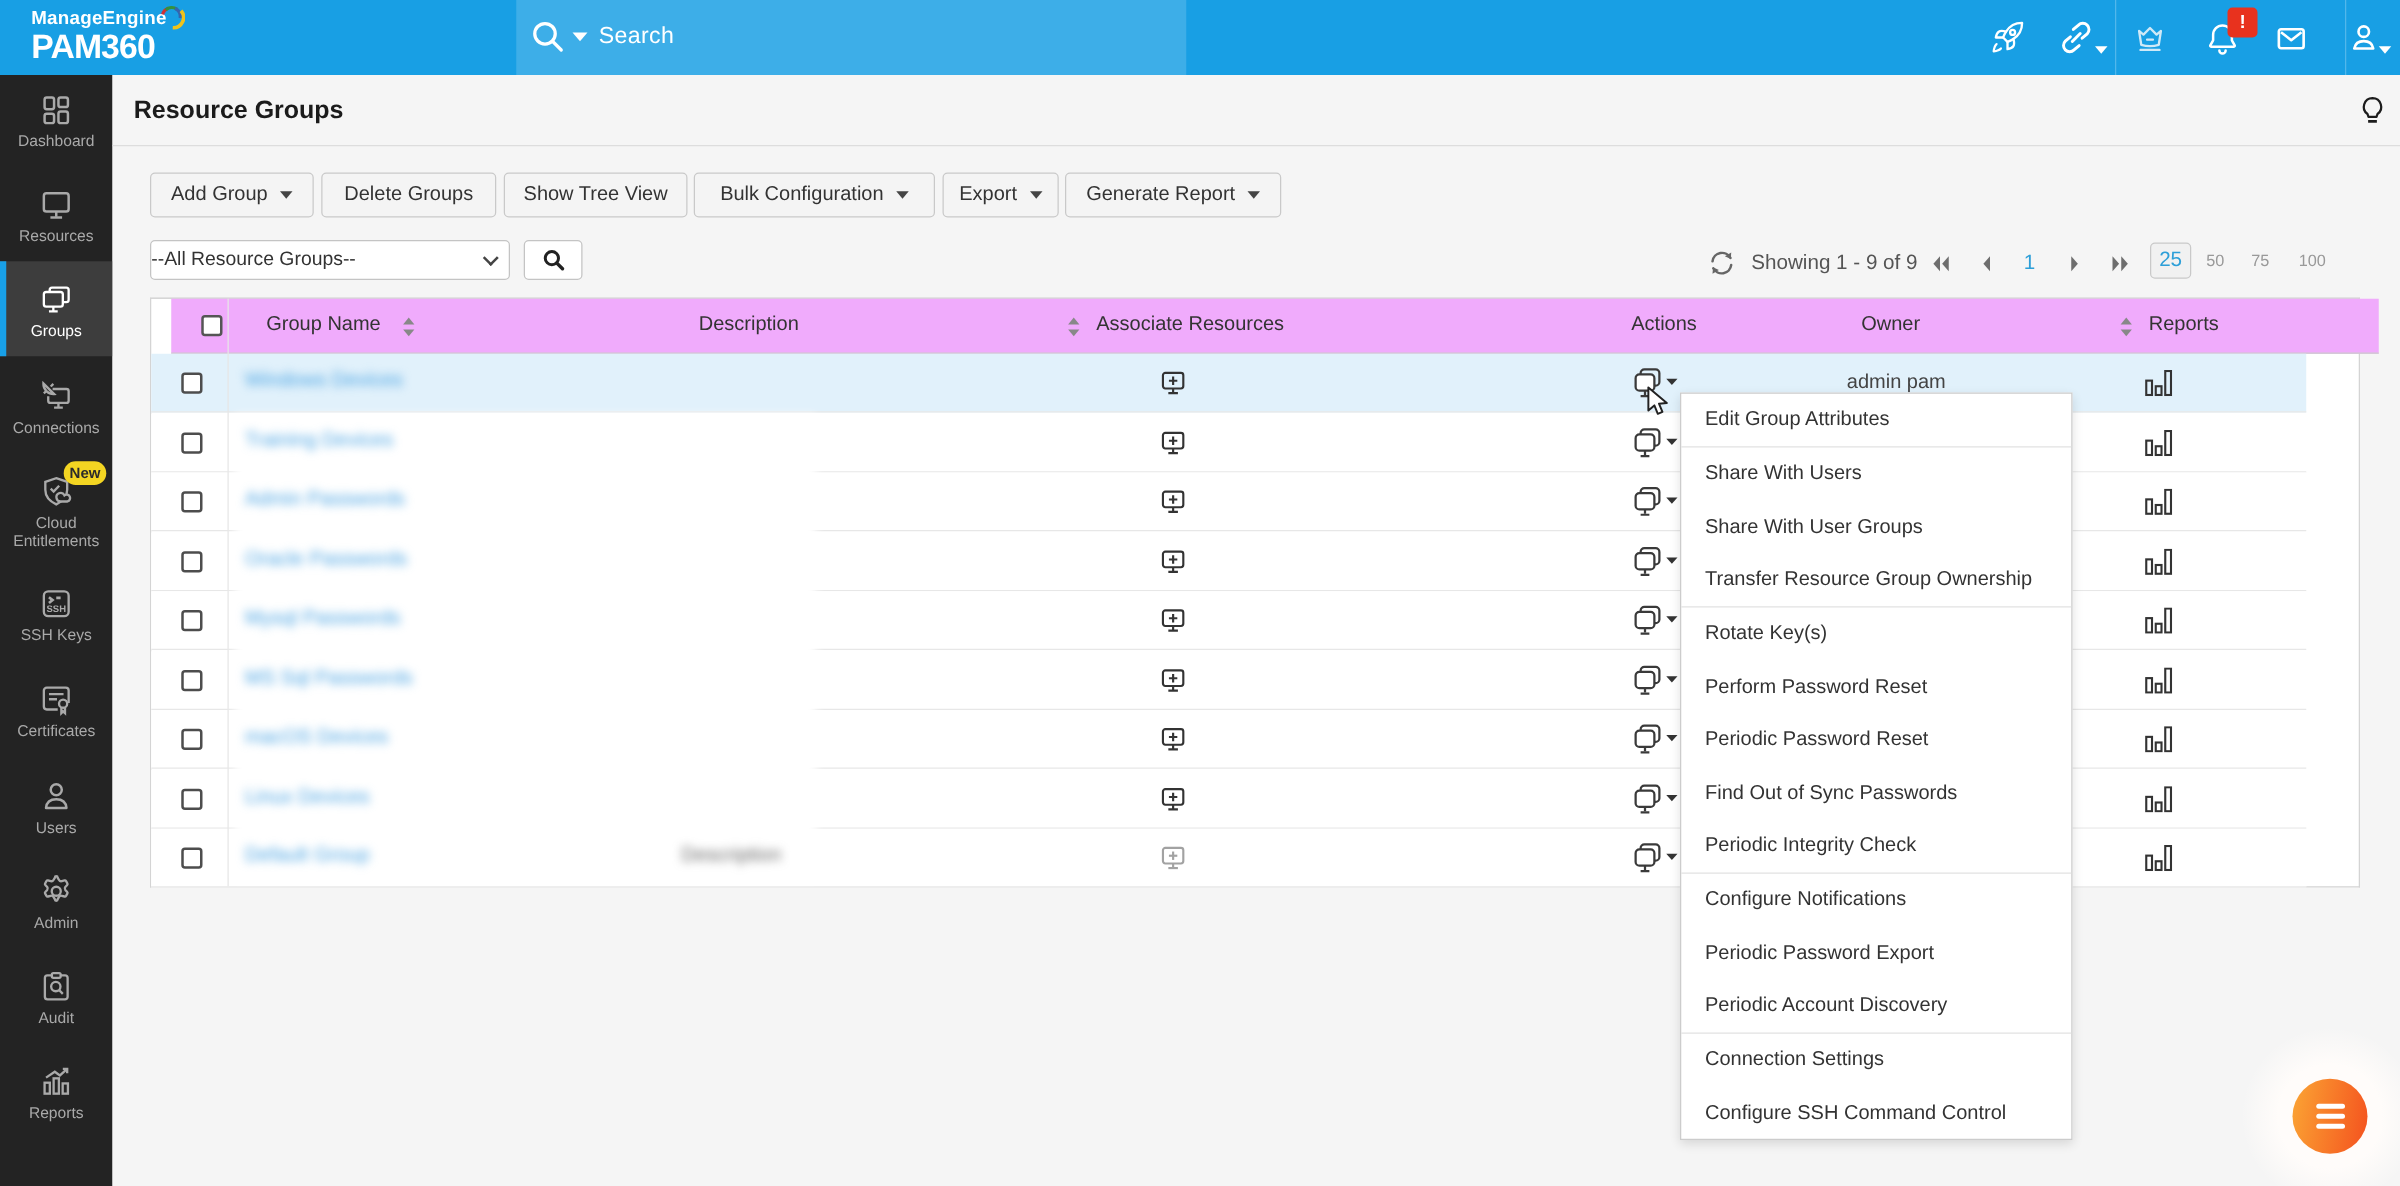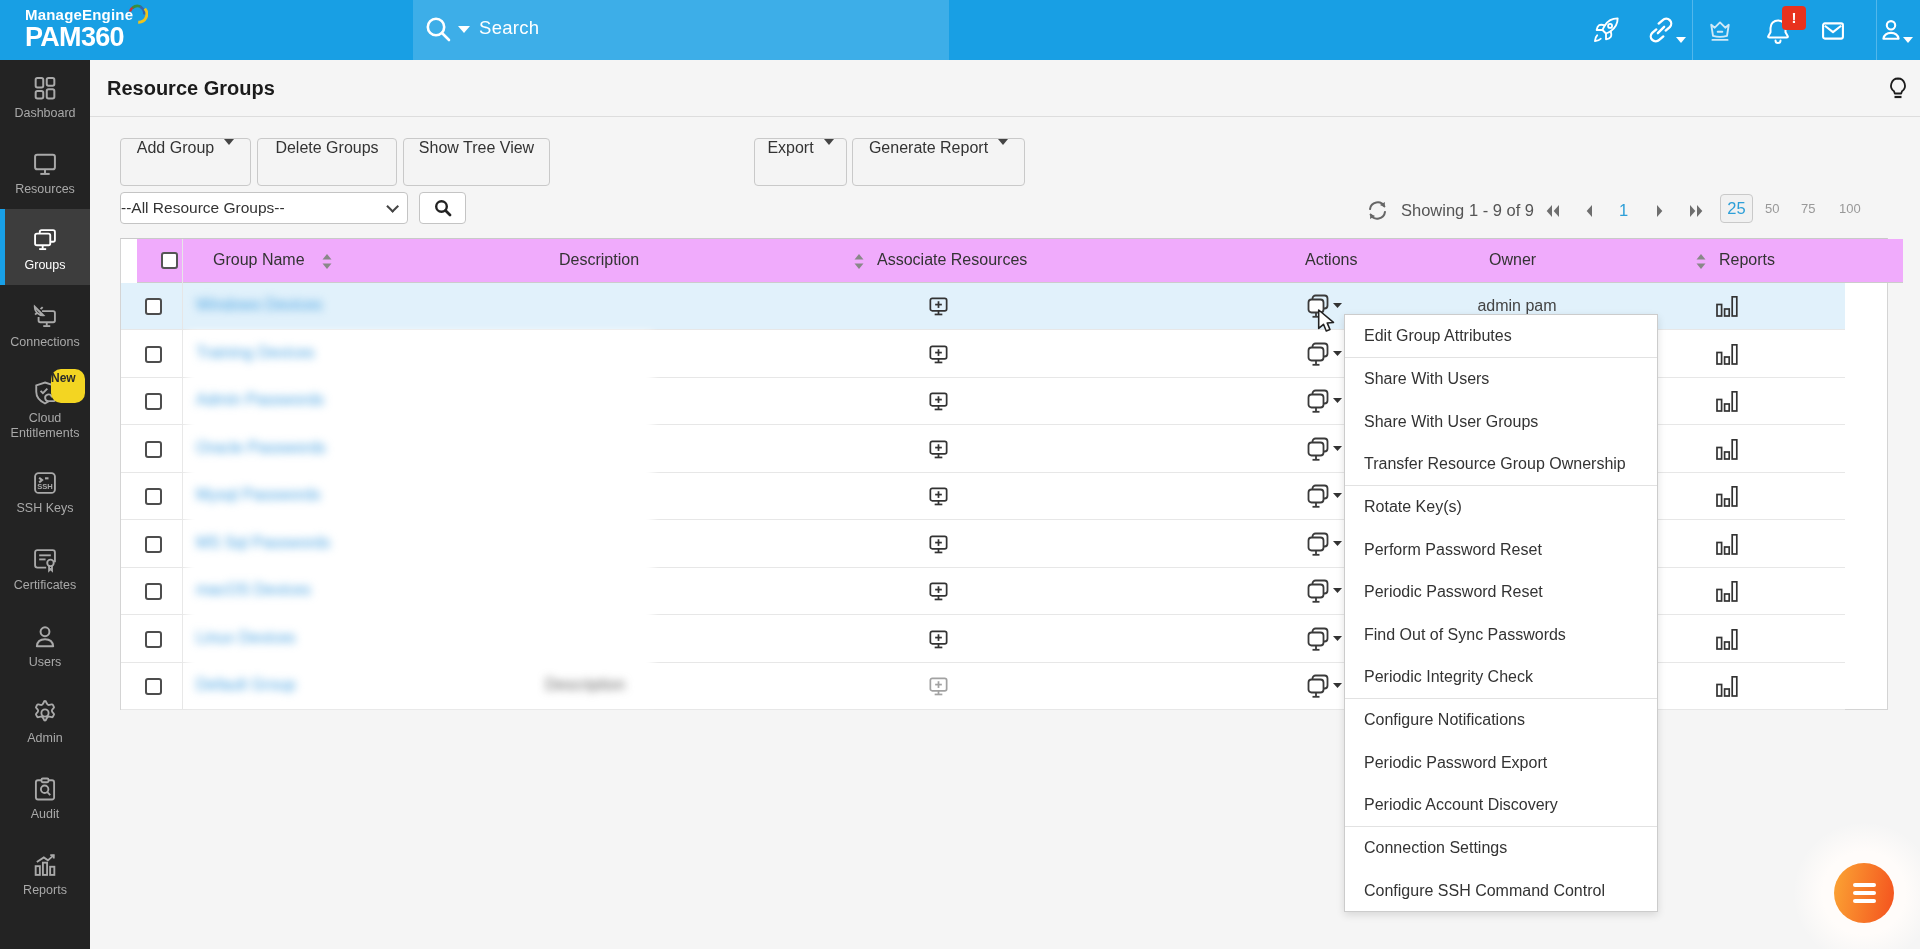--- a/index.html
+++ b/index.html
@@ -21,21 +21,21 @@
 .navitem .lbl { font-size:12.5px; line-height:15px; margin-top:4px; }
 .navitem svg { display:block; margin:0 auto; }
 .navactive { background:#3d3d3d; }
 .navbar-left { position:absolute; left:0; top:0; width:5px; height:100%; background:#18a0e8; }
 
 
 #content { position:absolute; left:90px; top:60px; width:1830px; height:889px; background:#f5f5f5; }
 #titlebar { position:absolute; left:0; top:0; width:1830px; height:57px; border-bottom:1px solid #ddd; }
 #title { position:absolute; left:17px; top:17px; font-size:20px; font-weight:700; color:#1b1b1b; }
 
-.btn { position:absolute; top:78px; height:48px; background:#f4f4f4; border:1px solid #c9c9c9; border-radius:4px; font-size:16px; color:#333; display:flex; align-items:flex-start; justify-content:center; }
+.btn { position:absolute; top:78px; height:36px; background:#f4f4f4; border:1px solid #c9c9c9; border-radius:4px; font-size:16px; color:#333; display:flex; align-items:center; justify-content:center; }
 .caret { display:inline-block; width:0; height:0; border-left:5px solid transparent; border-right:5px solid transparent; border-top:6px solid #444; margin-left:10px; }
 
 #selbox { position:absolute; left:30px; top:132px; width:288px; height:32px; background:#fff; border:1px solid #c4c4c4; border-radius:4px; font-size:15.5px; color:#333; display:flex; align-items:center; padding-left:0; }
 #selchev { position:absolute; right:12px; top:11px; width:9px; height:9px; border-right:2px solid #444; border-bottom:2px solid #444; transform:rotate(45deg) translateY(-3px); }
 #searchbtn { position:absolute; left:329px; top:132px; width:47px; height:32px; background:#fff; border:1px solid #c4c4c4; border-radius:4px; display:flex; align-items:center; justify-content:center; }
 .pgtxt { position:absolute; top:141px; font-size:16.5px; color:#555; }
 .pgnum { position:absolute; top:141px; font-size:13px; color:#999; }
 
 
 #table { position:absolute; left:30px; top:178px; width:1768px; height:472px; background:#fff; border:1px solid #d4d4d4; border-top:1px solid #c9c9c9; }
@@ -165,21 +165,21 @@
     <div class="lbl">Connections</div>
   </div>
   <div class="navitem" style="top:319px">
     <svg width="28" height="28" viewBox="0 0 24 24" fill="none" stroke="#a9a9a9" stroke-width="1.6">
         <path d="M12 3 L19.5 5.5 V11 Q19.5 17.5 12 21 Q4.5 17.5 4.5 11 V5.5 Z"></path>
         <path d="M8.2 10.2 L10.2 12.2 L14 8.2"></path>
         <path d="M15 19 a2.9 2.9 0 1 1 2.6 -4.2 a2.4 2.4 0 1 1 2.1 4.2 Z" fill="#232323"></path>
       </svg>
     <div class="lbl">Cloud<br>Entitlements</div>
   </div>
-  <div class="abs" style="left:51px;top:309px;width:34px;height:34px;background:#f3d522;border-radius:10px;color:#2b2b2b;font-size:12px;font-weight:700;line-height:19px;z-index:5">New</div>
+  <div class="abs" style="left:51px;top:309px;width:34px;height:19px;background:#f3d522;border-radius:10px;color:#2b2b2b;font-size:12px;font-weight:700;text-align:center;line-height:19px;z-index:5">New</div>
   <div class="navitem" style="top:409px">
     <svg width="28" height="28" viewBox="0 0 24 24" fill="none" stroke="#a9a9a9" stroke-width="1.6">
         <rect x="3.5" y="3.5" width="17" height="17" rx="3"></rect>
         <path d="M7 7.5 L9.5 9.5 L7 11.5" stroke-width="1.8"></path>
         <line x1="12" y1="8" x2="15" y2="8" stroke-width="1.8"></line>
         <text x="12" y="17.5" font-size="6.5" font-weight="bold" fill="#a9a9a9" stroke="none" text-anchor="middle" font-family="Liberation Sans">SSH</text>
       </svg>
     <div class="lbl">SSH Keys</div>
   </div>
   <div class="navitem" style="top:486px">
@@ -230,20 +230,21 @@
   <div id="titlebar">
       <div id="title">Resource Groups</div>
     <svg class="abs" style="left:1797px;top:16px" width="22" height="26" viewBox="0 0 22 26" fill="none" stroke="#1c1c1c" stroke-width="1.8">
         <path d="M11 2.5 a7 7 0 0 1 4 12.7 l-0.8 2.3 h-6.4 l-0.8 -2.3 A7 7 0 0 1 11 2.5 Z" stroke-linejoin="round"></path>
         <line x1="7.5" y1="21" x2="14.5" y2="21" stroke-width="2.2"></line>
       </svg>
   </div>
   <div class="btn" style="left:30px;width:131px">Add Group<span class="caret"></span></div>
   <div class="btn" style="left:167px;width:140px">Delete Groups</div>
   <div class="btn" style="left:313px;width:147px">Show Tree View</div>
+  <div class="btn" style="left:465px;width:193px">Bulk Configuration<span class="caret"></span></div>
   <div class="btn" style="left:664px;width:93px">Export<span class="caret"></span></div>
   <div class="btn" style="left:762px;width:173px">Generate Report<span class="caret"></span></div>
 
   <div id="selbox">--All Resource Groups--<div id="selchev"></div></div>
   <div id="searchbtn">
       <svg width="20" height="20" viewBox="0 0 20 20">
         <circle cx="8.5" cy="8.5" r="5.3" fill="none" stroke="#222" stroke-width="2.4"></circle>
         <line x1="12.5" y1="12.5" x2="17" y2="17" stroke="#222" stroke-width="2.8" stroke-linecap="round"></line>
       </svg>
     </div>

